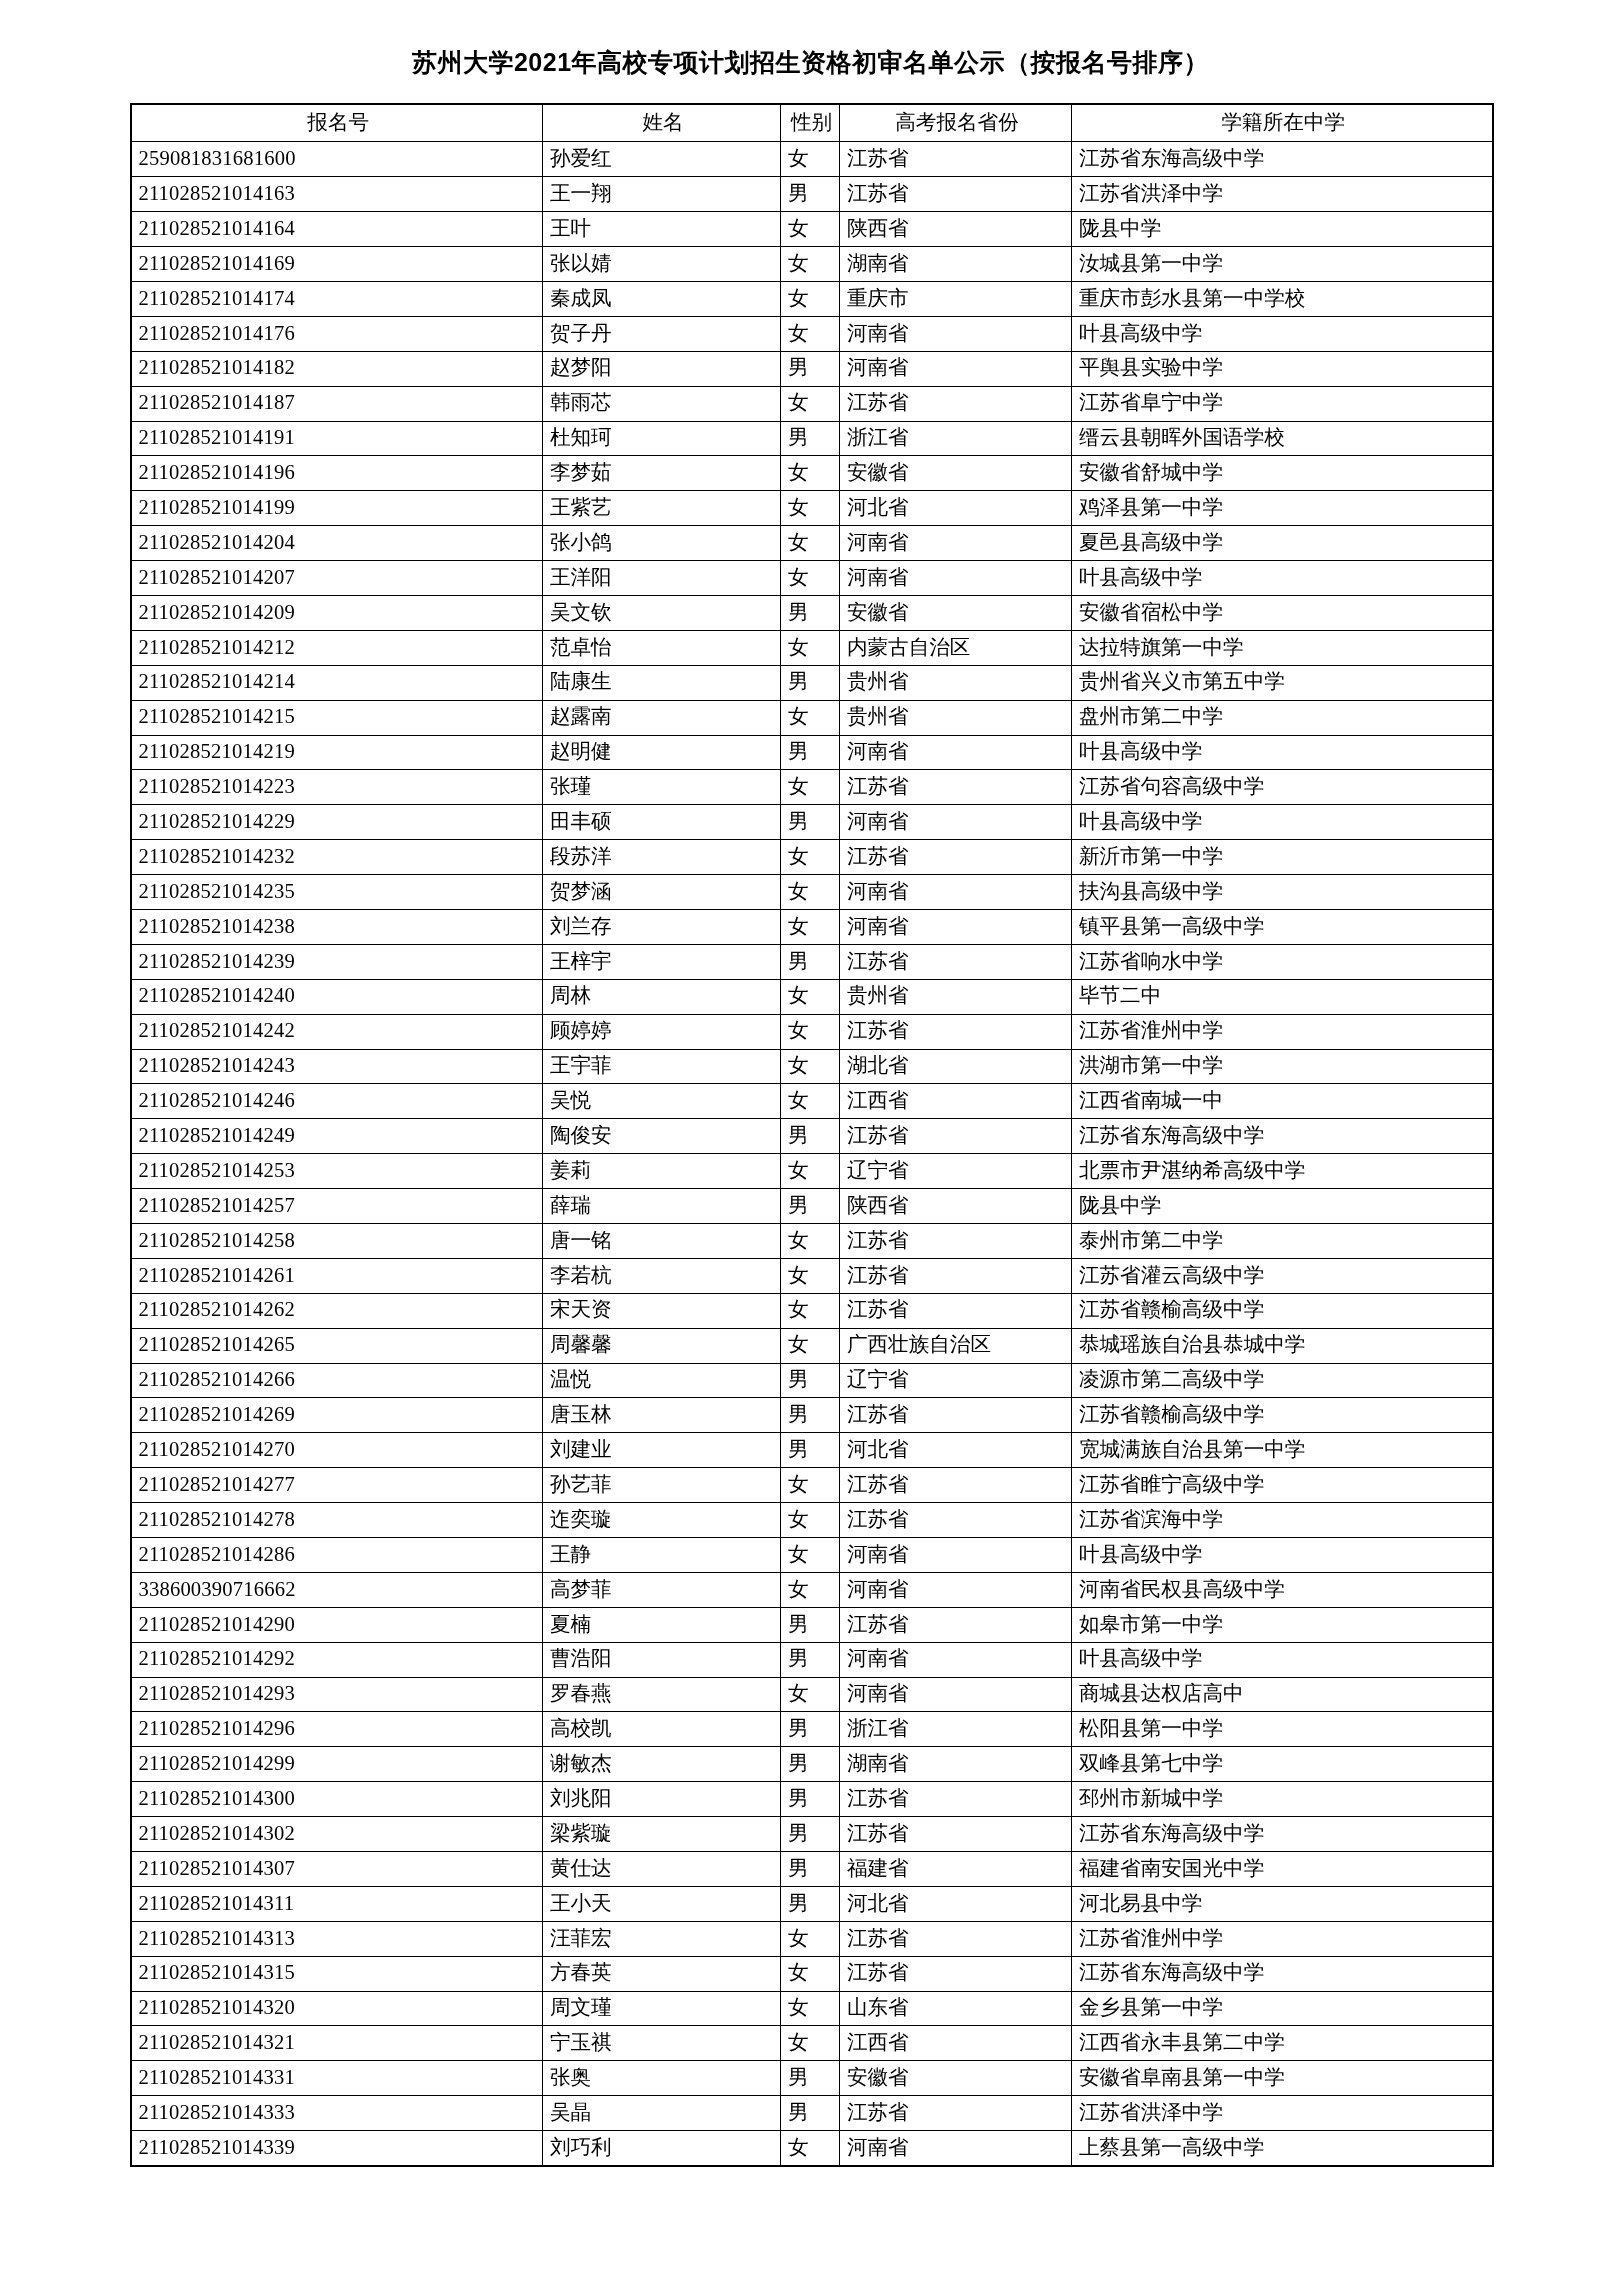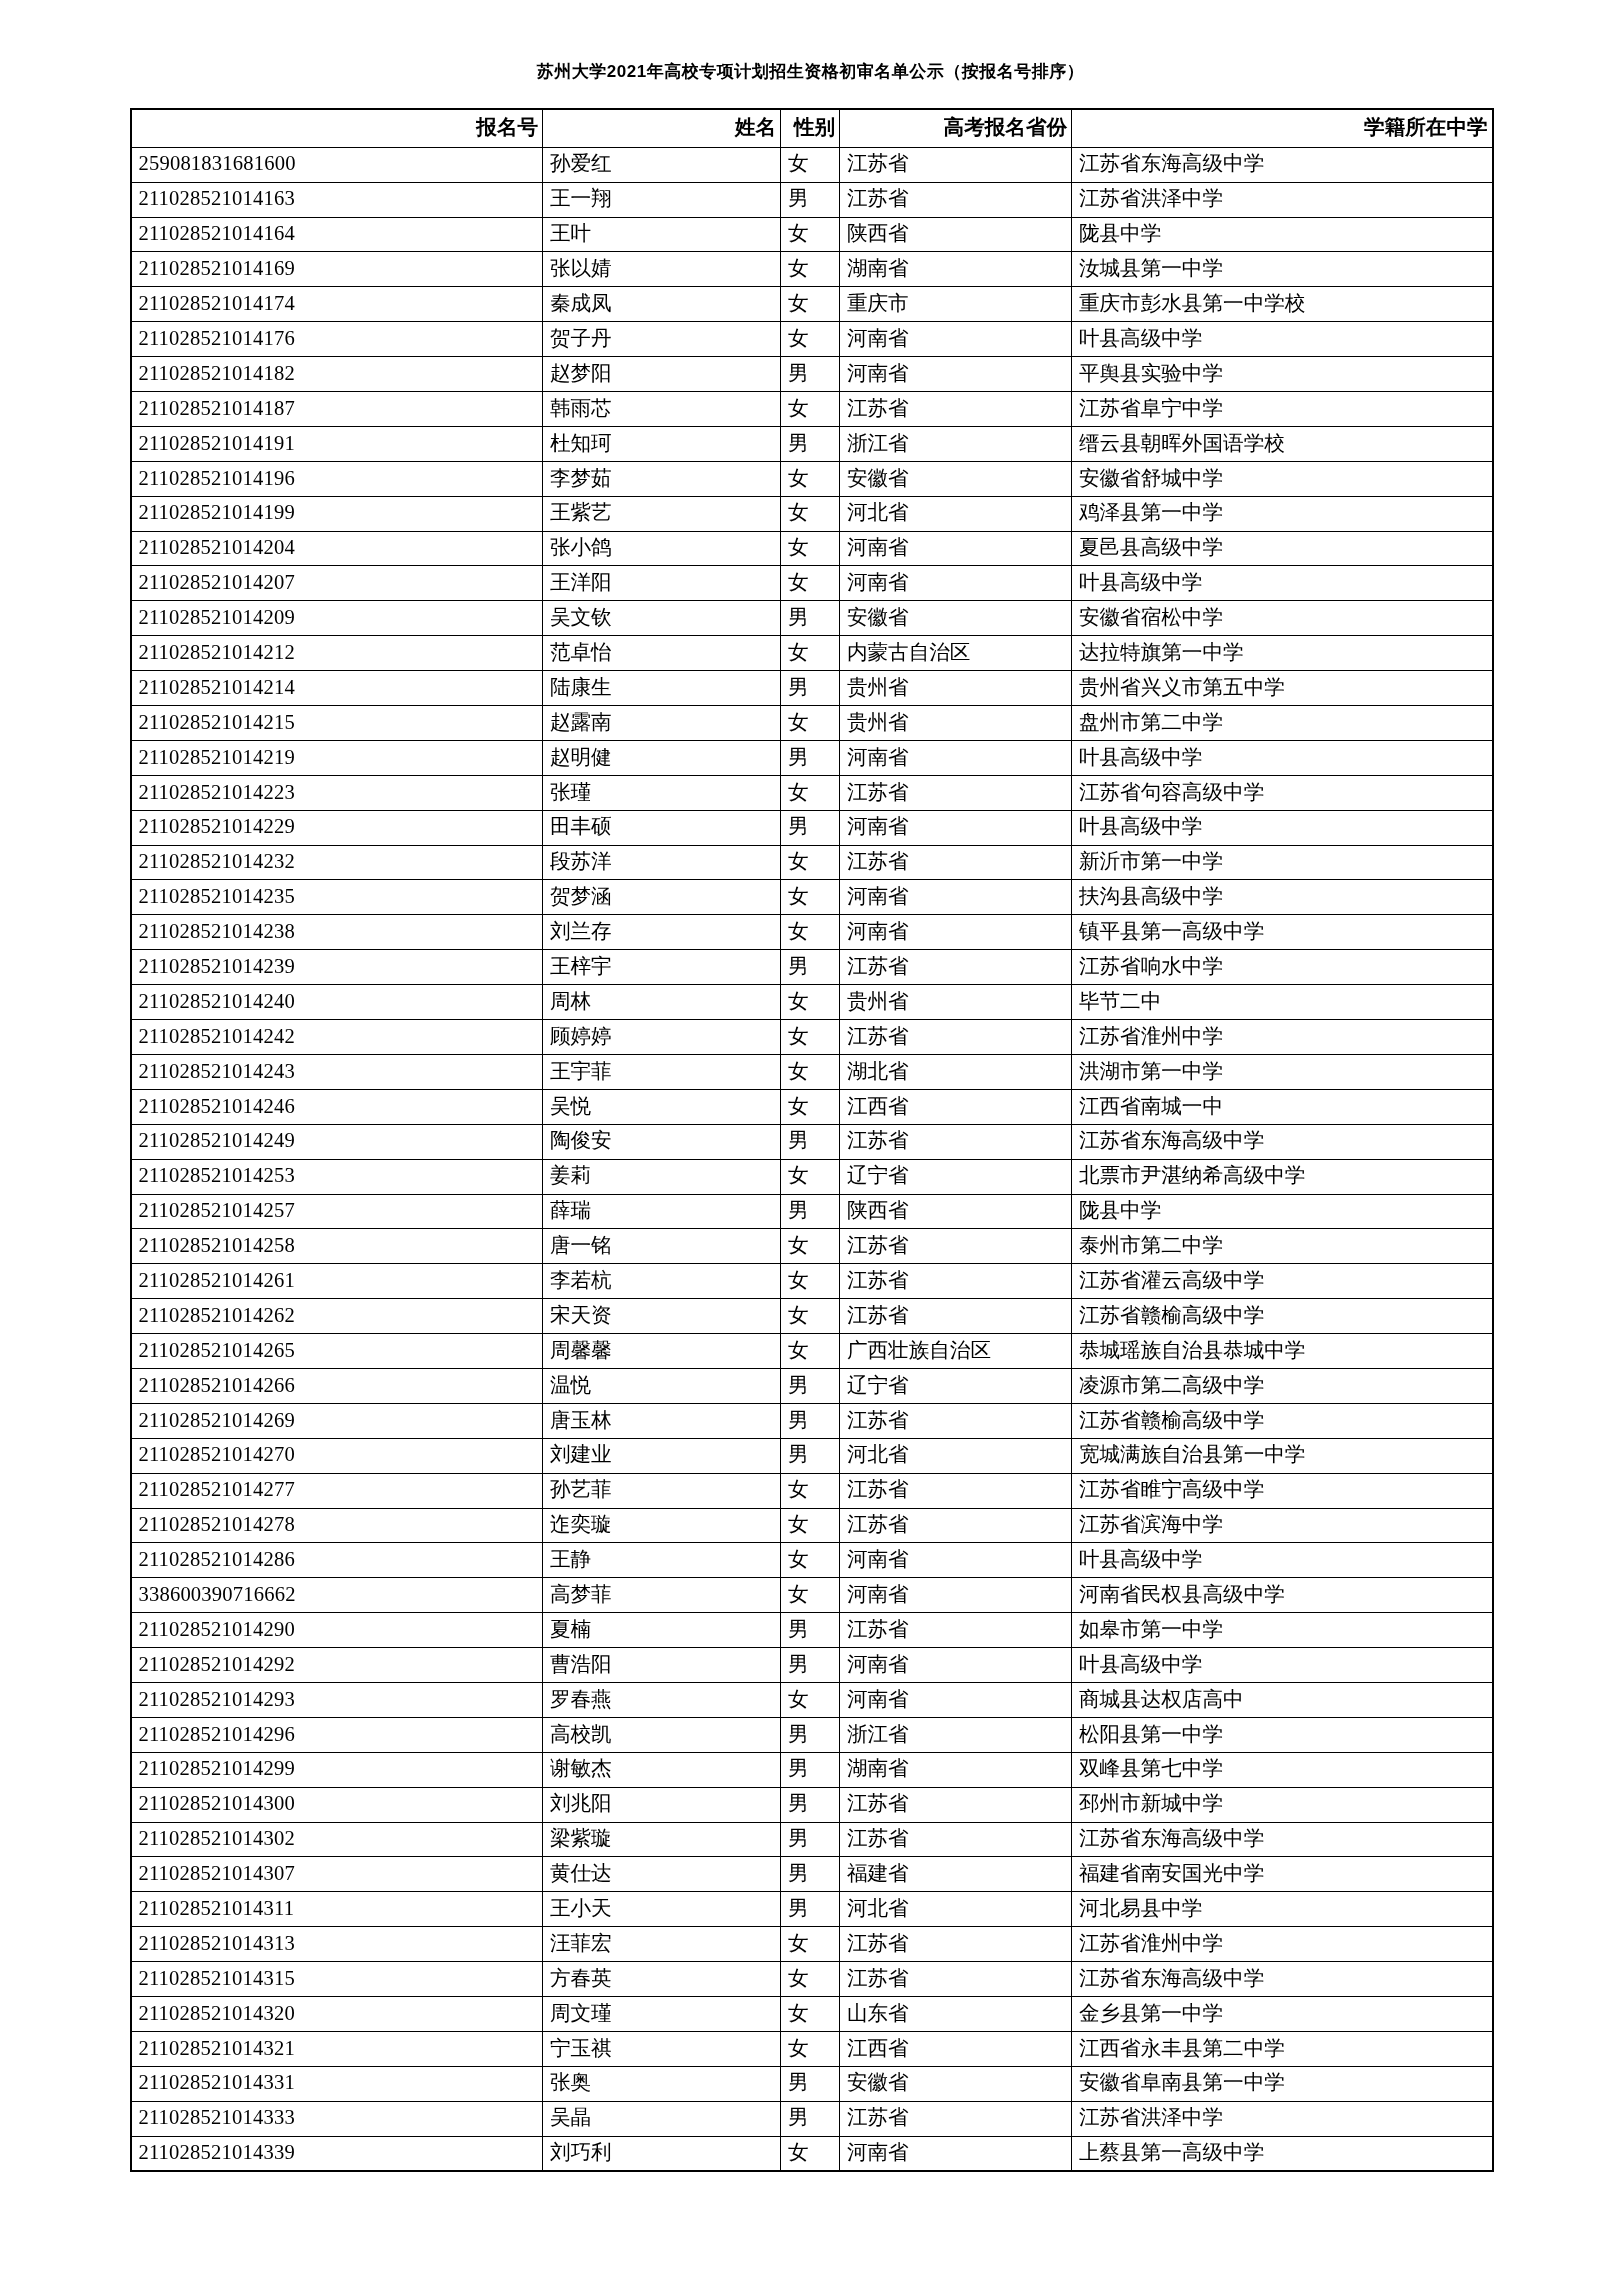--- a/index.html
+++ b/index.html
@@ -19,23 +19,23 @@
     position: relative;
     width: 1621px;
     height: 2293px;
     background: #fff;
     box-sizing: border-box;
   }
   .doc-title {
     text-align: center;
     font-family: "Liberation Sans", "DejaVu Sans", sans-serif;
     font-weight: bold;
-    font-size: 17px;
+    font-size: 25px;
     letter-spacing: 0.5px;
-    padding-top: 62px;
+    padding-top: 47px;
     padding-bottom: 0;
     line-height: 1.2;
   }
   .table-wrap {
     margin: 0 auto;
     padding-top: 25.5px;
     width: 1362px;
   }
   table.roster {
     border-collapse: collapse;
@@ -50,23 +50,23 @@
     line-height: 1.0;
     height: 30px;
     padding: 1px 3.9px 2.9px 6.9px;
     vertical-align: middle;
     white-space: nowrap;
     overflow: hidden;
     font-family: "Liberation Serif", "DejaVu Serif", serif;
   }
   table.roster thead th {
     font-family: "Liberation Sans", "DejaVu Sans", sans-serif;
-    font-weight: bold;
+    font-weight: normal;
     font-size: 20.6px;
-    text-align: right;
+    text-align: center;
     height: 33px;
   }
   
   col.c-id     { width: 412px; }
   col.c-name   { width: 238px; }
   col.c-gender { width: 59px; }
   col.c-prov   { width: 232px; }
   col.c-school { width: 421px; }
 
   td.gender { text-align: left; padding-left: 8.8px; }

